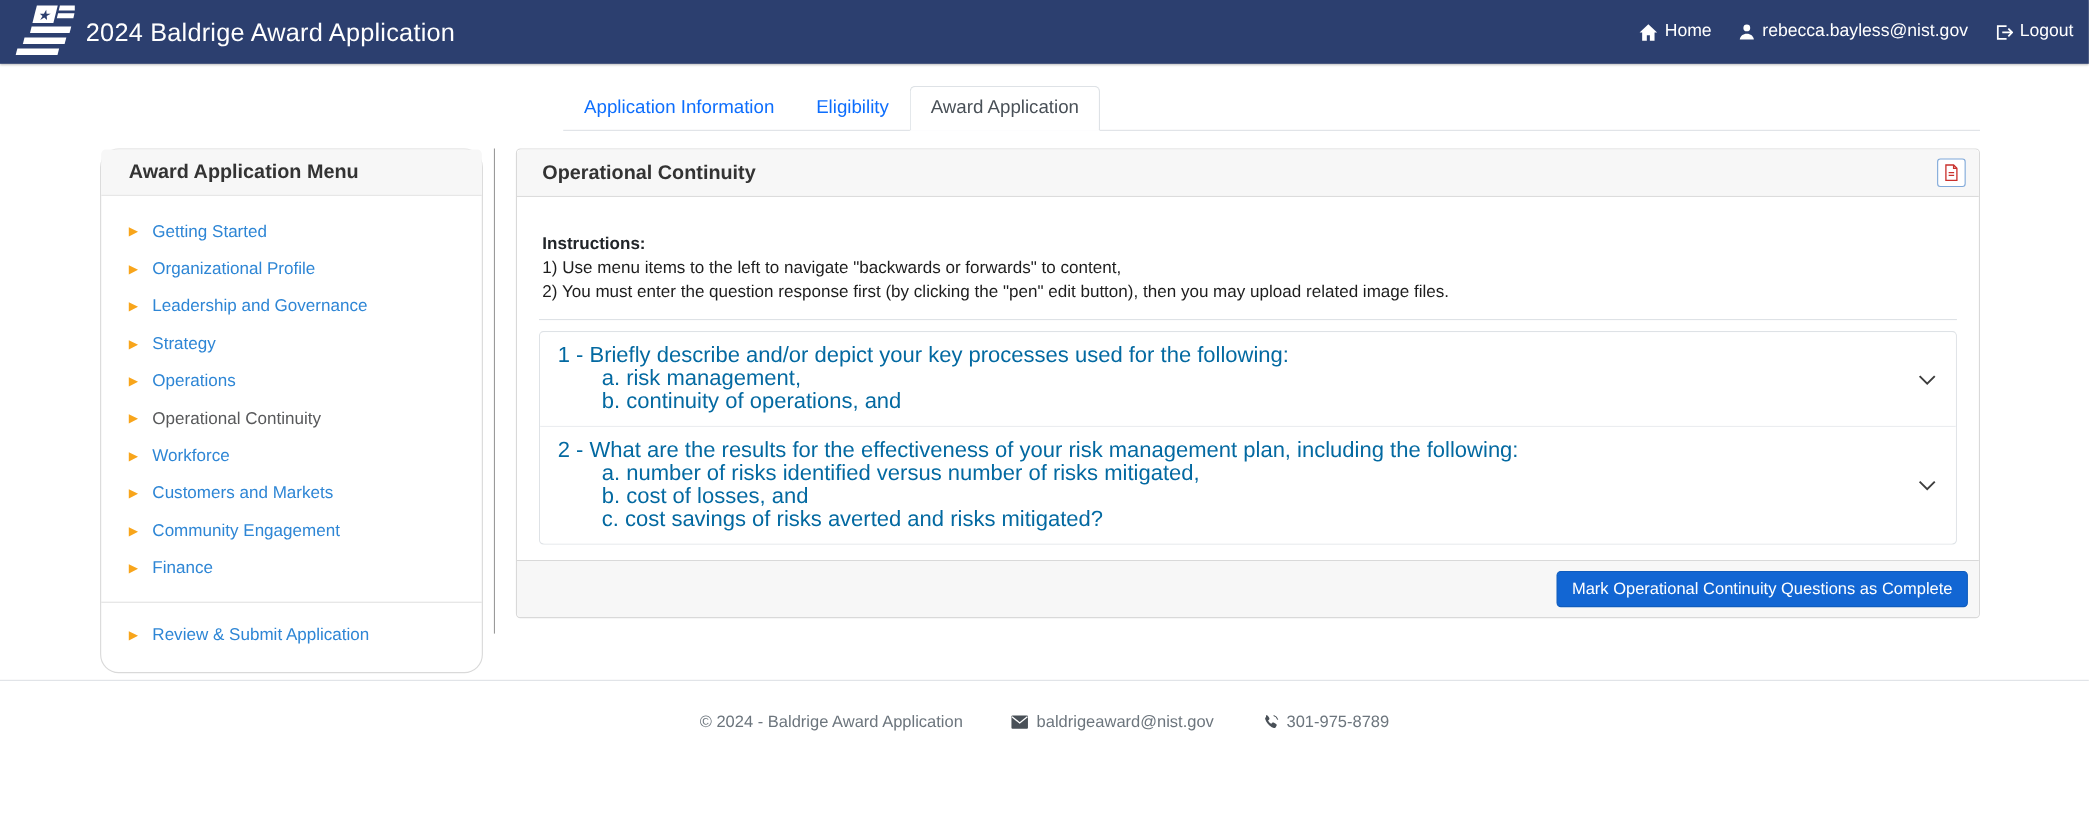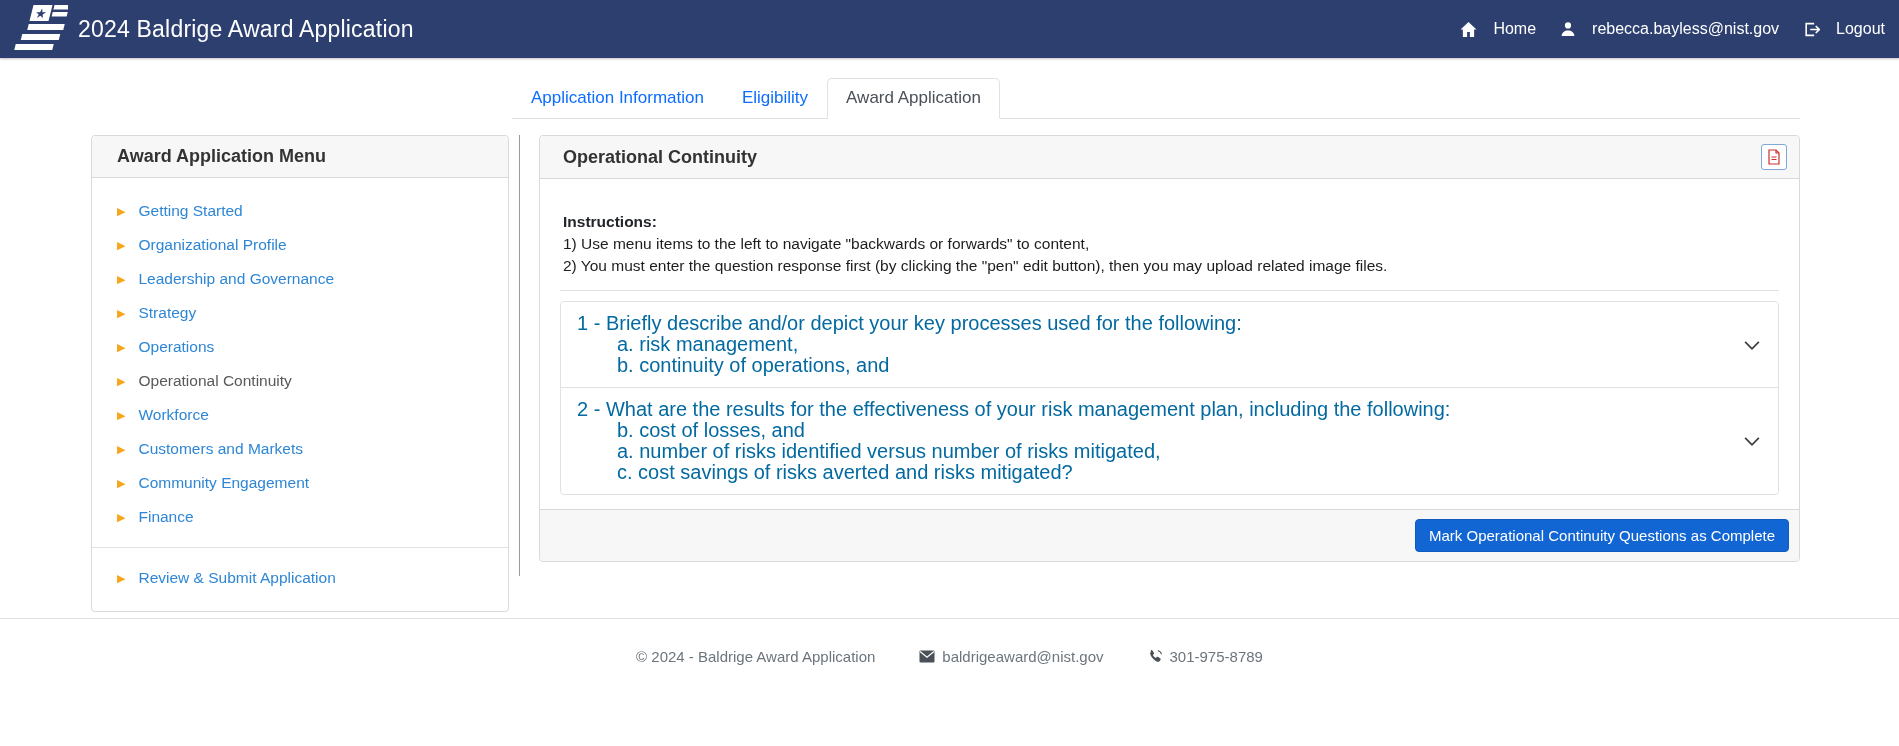--- a/index.html
+++ b/index.html
@@ -11,37 +11,37 @@
   body{
     width:1899px; height:746px; overflow:hidden; background:#fff;
     font-family:"Liberation Sans","DejaVu Sans",sans-serif; color:var(--dark);
   }
   
   .topbar{height:58px; background:var(--navy); display:flex; align-items:center;
     padding:0 14px 0 10px; box-shadow:0 1px 2px rgba(0,0,0,.25);}
   .logo{width:58px; height:52px; flex:0 0 auto;}
   .app-title{color:#fff; font-size:23px; font-weight:400; margin-left:10px; letter-spacing:.2px;}
   .top-right{margin-left:auto; display:flex; align-items:center; gap:24px;}
-  .top-link{display:flex; align-items:center; gap:16px; color:#fff; font-size:16px;
+  .top-link{display:flex; align-items:center; gap:6px; color:#fff; font-size:16px;
     text-decoration:none; cursor:pointer;}
   .top-link svg{display:block;}
   
   .tabs-wrap{margin:20px 99px 0 512px;}
   .tabs{display:flex; border-bottom:1px solid var(--border);}
   .tab{font-size:17px; padding:9px 18px 10px 18px; color:var(--tab-blue);
     cursor:pointer; border:1px solid transparent; margin-bottom:-1px;}
   .tab.active{color:#495057; background:#fff; border-color:var(--border) var(--border) #fff var(--border);
     border-radius:5px 5px 0 0; cursor:default;}
   
   .content-row{display:flex; align-items:flex-start; margin:16px 99px 0 91px;}
   .card{border:1px solid #d9d9d9; border-radius:4px; background:#fff;}
   .card-header{background:var(--hdr-bg); border-bottom:1px solid #d9d9d9;
     font-size:18px; font-weight:600; color:#333;}
   
-  .sidebar{width:418px; flex:0 0 auto;}
+  .sidebar{width:348px; flex:0 0 auto;border-radius:17px;}
   .sidebar .card-header{padding:10px 20px 10px 25px; border-radius:4px 4px 0 0;}
   .sidebar-body{padding:16px 20px 16px 25px;}
   .menu-item{display:flex; align-items:center; gap:13px; padding:8px 0; cursor:pointer;}
   .menu-arrow{color:var(--arrow); font-size:11px; line-height:1; flex:0 0 auto;}
   .menu-label{font-size:15.5px; color:var(--side-blue); text-decoration:none;text-align:center;}
   .menu-item.current .menu-label{color:#58595b; cursor:default;}
   .menu-divider{border:none; border-top:1px solid #e2e2e2; margin:13px -20px 13px -25px;}
   
   .main-col{flex:1 1 auto; border-left:1px solid #9a9a9a; margin-left:10px;
     padding:0 0 14px 19px;}
@@ -202,22 +202,22 @@
             </div>
             <span class="chev">
               <svg width="20" height="20" viewBox="0 0 16 16" fill="none" stroke="#3e3e3e" stroke-width="1.4">
                   <path d="M2.5 5.5l5.5 5.5 5.5-5.5"></path>
                 </svg>
             </span>
           </div>
           <div class="q-item">
             <div class="q-text">
               <div>2 - What are the results for the effectiveness of your risk management plan, including the following:</div>
+              <div class="q-sub">a. number of risks identified versus number of risks mitigated,</div>
               <div class="q-sub">b. cost of losses, and</div>
-              <div class="q-sub">a. number of risks identified versus number of risks mitigated,</div>
               <div class="q-sub">c. cost savings of risks averted and risks mitigated?</div>
             </div>
             <span class="chev">
               <svg width="20" height="20" viewBox="0 0 16 16" fill="none" stroke="#3e3e3e" stroke-width="1.4">
                   <path d="M2.5 5.5l5.5 5.5 5.5-5.5"></path>
                 </svg>
             </span>
           </div>
         </div>
       </div>

